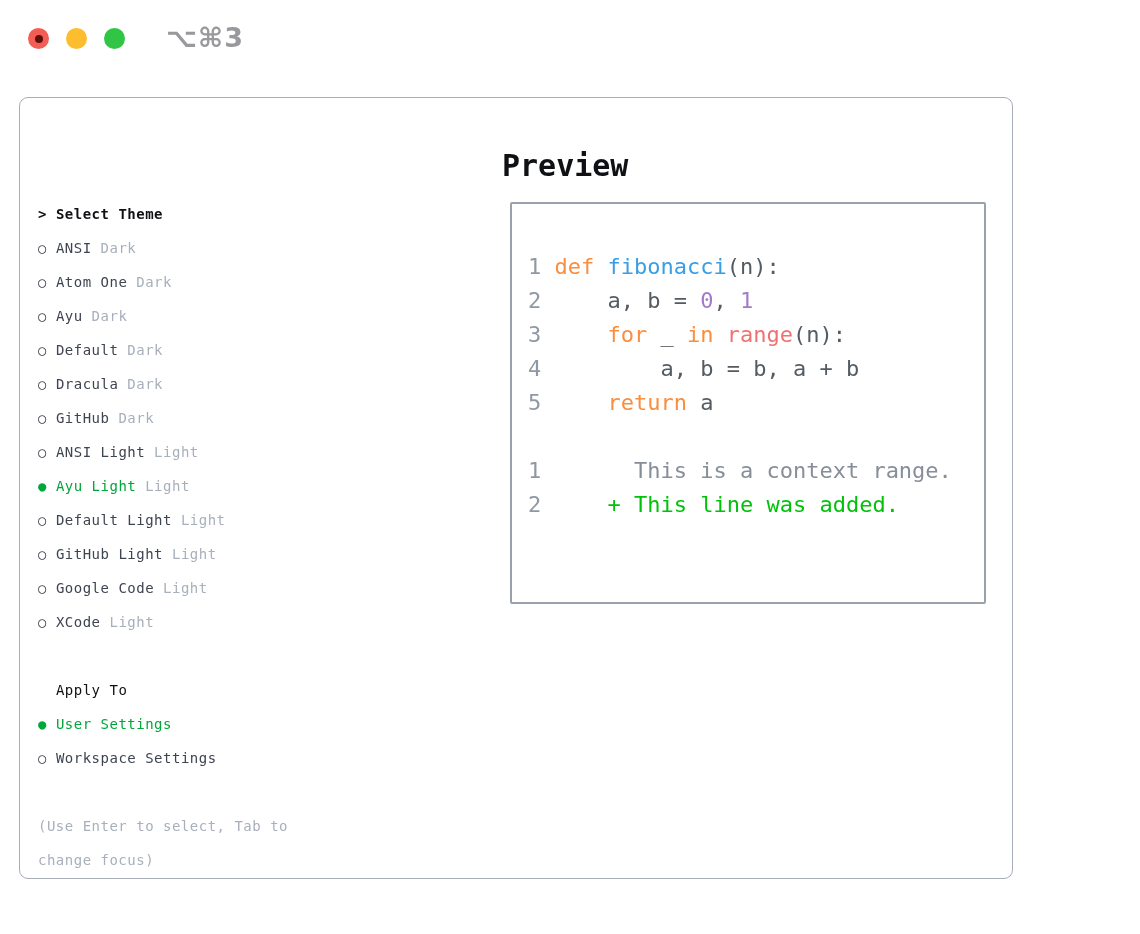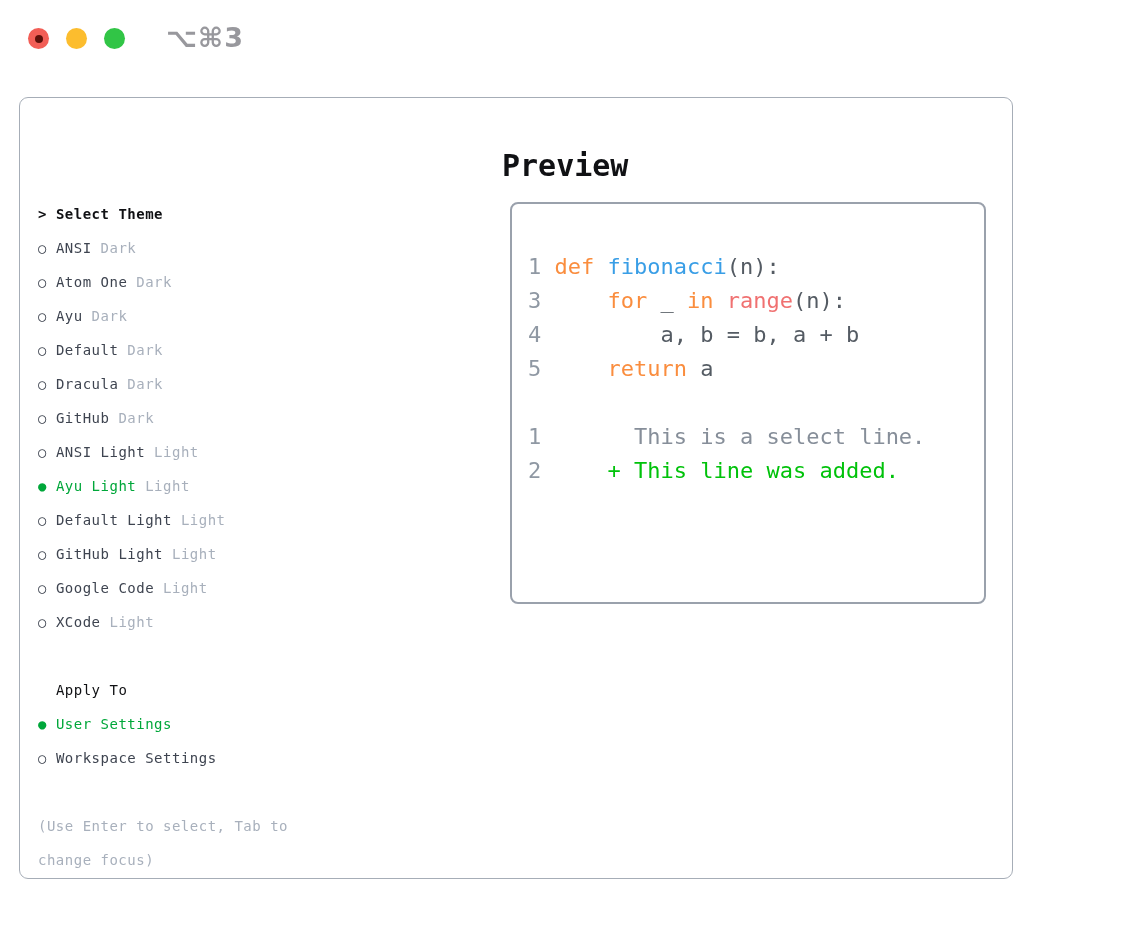--- a/index.html
+++ b/index.html
@@ -98,21 +98,21 @@
     font-weight: 700;
     color: var(--c-heading);
   }
   .preview-box {
     position: absolute;
     left: 490px;
     top: 104px;
     width: 476px;
     height: 402px;
     border: 2px solid #9aa1ac;
-    border-radius: 8px;
+    border-radius: 2px;
     box-sizing: border-box;
     padding: 46px 0 0 16px;
     background: #ffffff;
     overflow: hidden;
   }
   .code-line {
     height: 34px;
     line-height: 34px;
     white-space: pre;
     font-size: 22px;
@@ -143,23 +143,24 @@
 
     <div class="left-col">
       
     <div class="row heading-row"><span class="marker">&gt;</span> <span class="name">Select Theme</span></div><div class="row"><span class="marker">○</span> <span class="name">ANSI</span> <span class="variant">Dark</span></div><div class="row"><span class="marker">○</span> <span class="name">Atom One</span> <span class="variant">Dark</span></div><div class="row"><span class="marker">○</span> <span class="name">Ayu</span> <span class="variant">Dark</span></div><div class="row"><span class="marker">○</span> <span class="name">Default</span> <span class="variant">Dark</span></div><div class="row"><span class="marker">○</span> <span class="name">Dracula</span> <span class="variant">Dark</span></div><div class="row"><span class="marker">○</span> <span class="name">GitHub</span> <span class="variant">Dark</span></div><div class="row"><span class="marker">○</span> <span class="name">ANSI Light</span> <span class="variant">Light</span></div><div class="row selected"><span class="marker">●</span> <span class="name">Ayu Light</span> <span class="variant">Light</span></div><div class="row"><span class="marker">○</span> <span class="name">Default Light</span> <span class="variant">Light</span></div><div class="row"><span class="marker">○</span> <span class="name">GitHub Light</span> <span class="variant">Light</span></div><div class="row"><span class="marker">○</span> <span class="name">Google Code</span> <span class="variant">Light</span></div><div class="row"><span class="marker">○</span> <span class="name">XCode</span> <span class="variant">Light</span></div><div class="row blank"></div><div class="row subheading"><span class="marker"> </span> <span class="name">Apply To</span></div><div class="row selected"><span class="marker">●</span> <span class="name">User Settings</span></div><div class="row"><span class="marker">○</span> <span class="name">Workspace Settings</span></div><div class="row blank"></div><div class="row"><span class="hint-line">(Use Enter to select, Tab to</span></div><div class="row"><span class="hint-line">change focus)</span></div></div>
 
     <div class="preview-heading">Preview</div>
 
     <div class="preview-box">
 
     <div class="code-line"><span class="ln">1</span> <span class="tok-keyword">def</span><span class="tok-plain"> </span><span class="tok-function">fibonacci</span><span class="tok-plain">(n):</span></div>
+        <div class="code-line"><span class="ln">2</span> <span class="tok-plain">    a, b = </span><span class="tok-number">0</span><span class="tok-plain">, </span><span class="tok-number">1</span></div>
         <div class="code-line"><span class="ln">3</span> <span class="tok-plain">    </span><span class="tok-keyword">for</span><span class="tok-plain"> _ </span><span class="tok-keyword">in</span><span class="tok-plain"> </span><span class="tok-builtin">range</span><span class="tok-plain">(n):</span></div>
         <div class="code-line"><span class="ln">4</span> <span class="tok-plain">        a, b = b, a + b</span></div>
         <div class="code-line"><span class="ln">5</span> <span class="tok-plain">    </span><span class="tok-keyword">return</span><span class="tok-plain"> a</span></div>
         <div class="code-line"></div>
-        <div class="code-line"><span class="ln">1</span> <span class="diff-context">      This is a select line.</span></div>
+        <div class="code-line"><span class="ln">1</span> <span class="diff-context">      This is a context range.</span></div>
         <div class="code-line"><span class="ln">2</span> <span class="diff-added">    + This line was added.</span></div>
       </div>
 
   </div>
 
 </div>
 
 </body></html>

